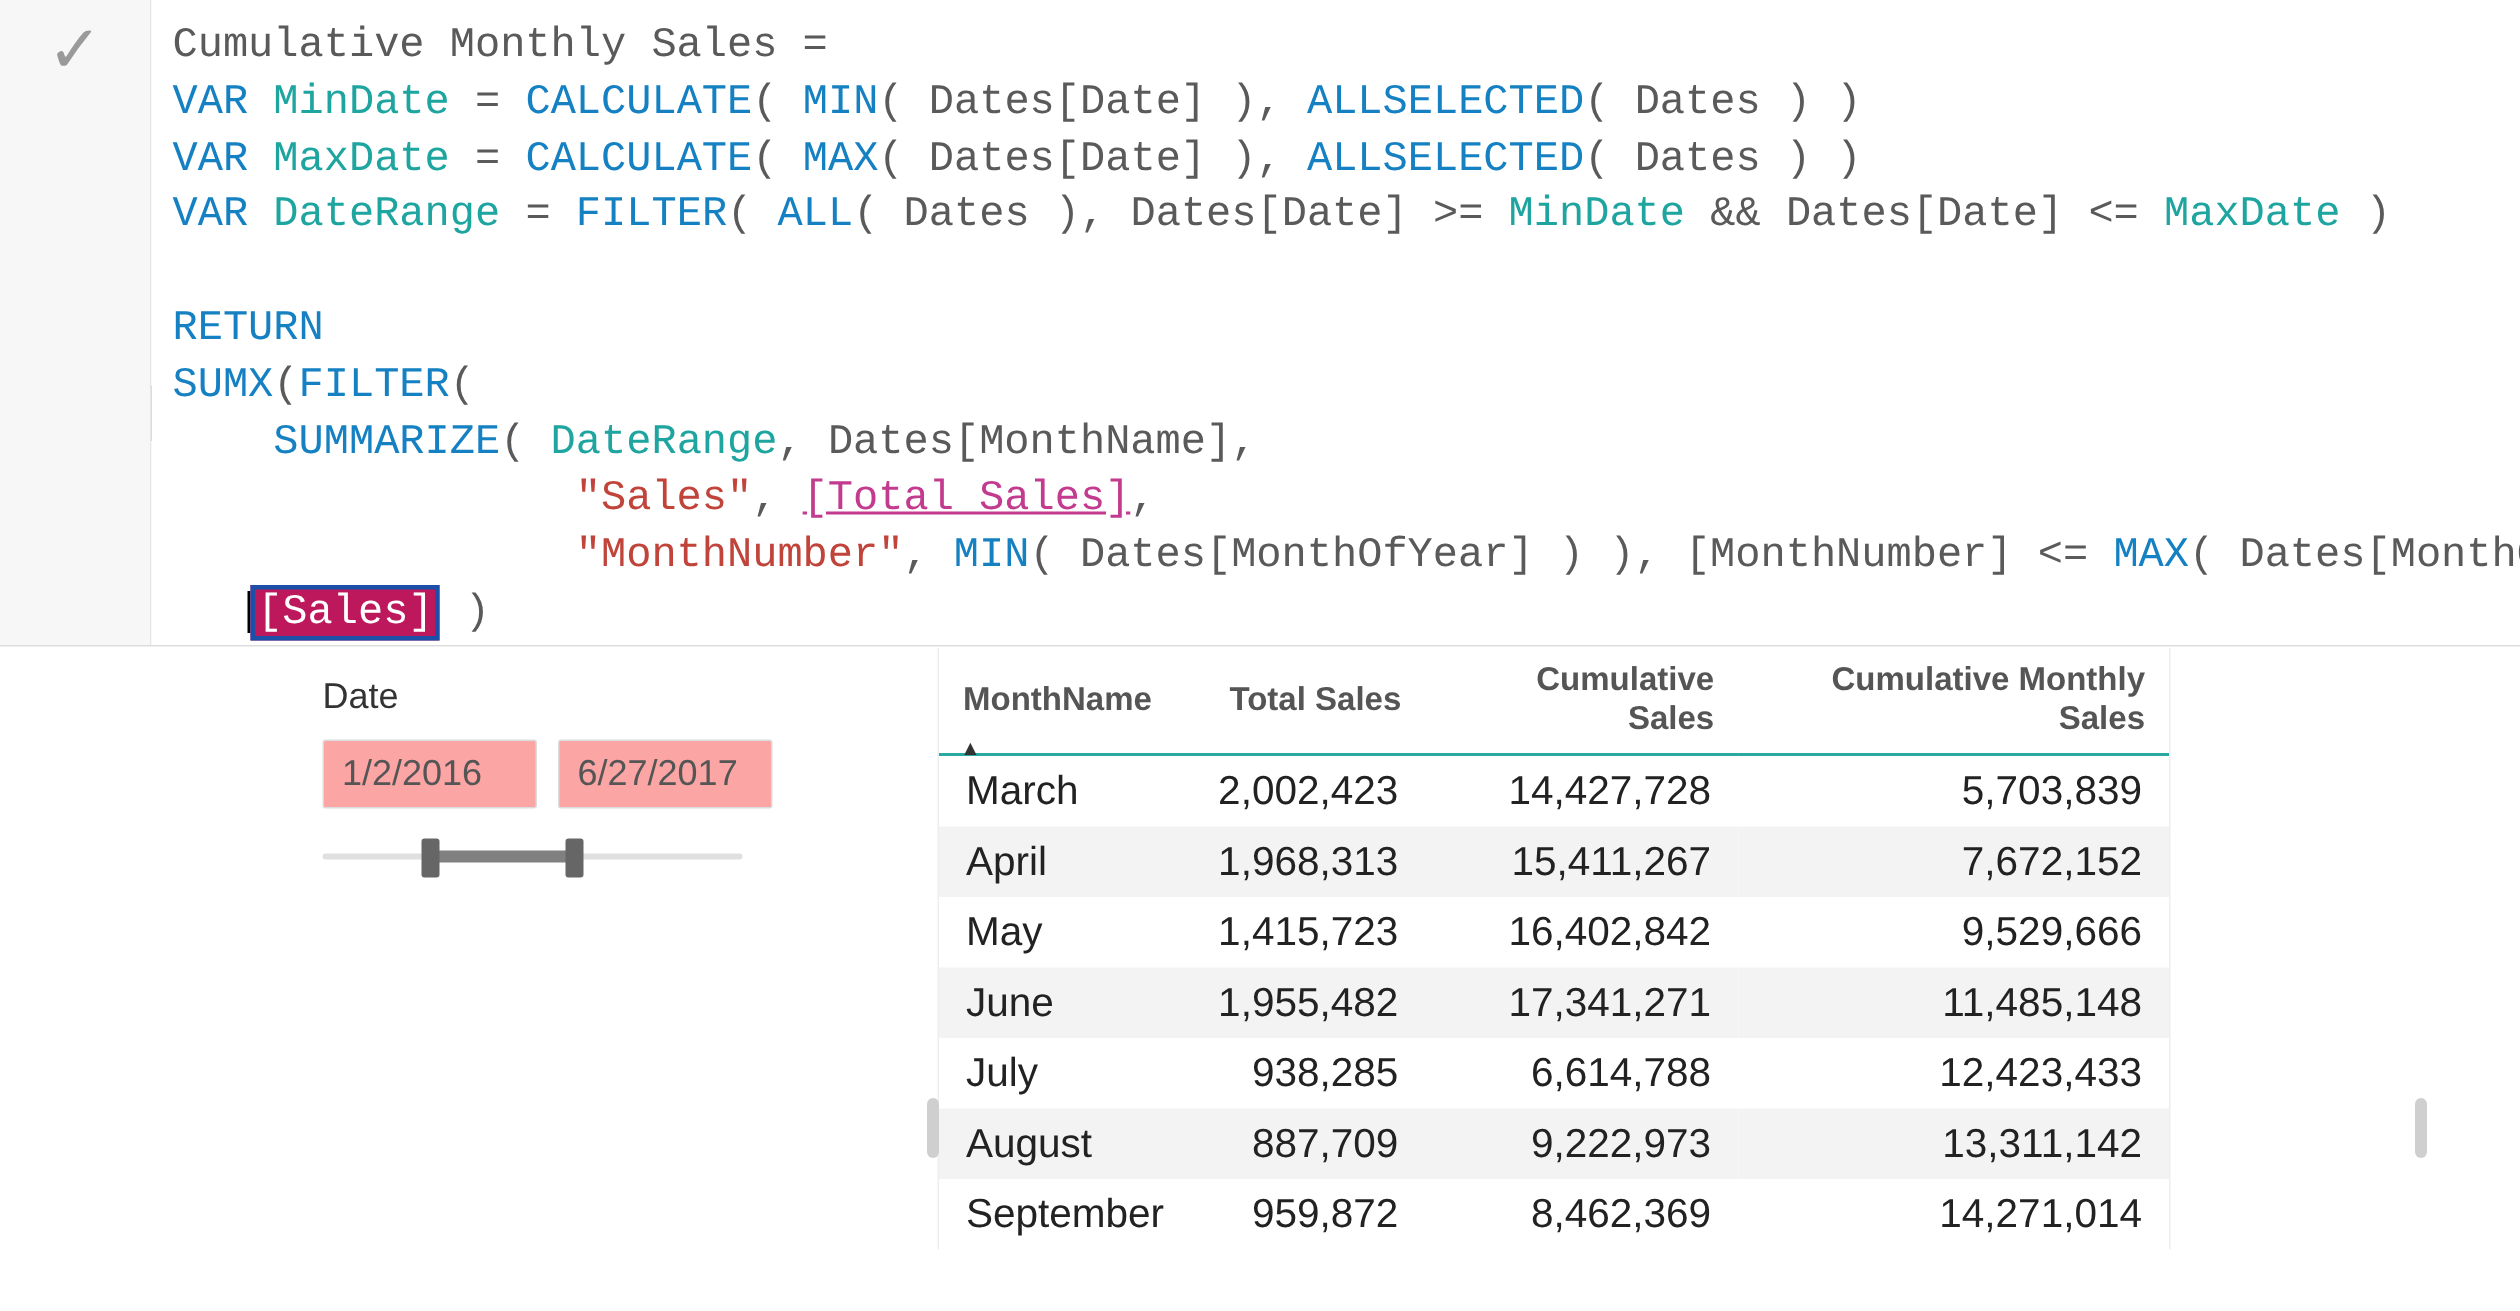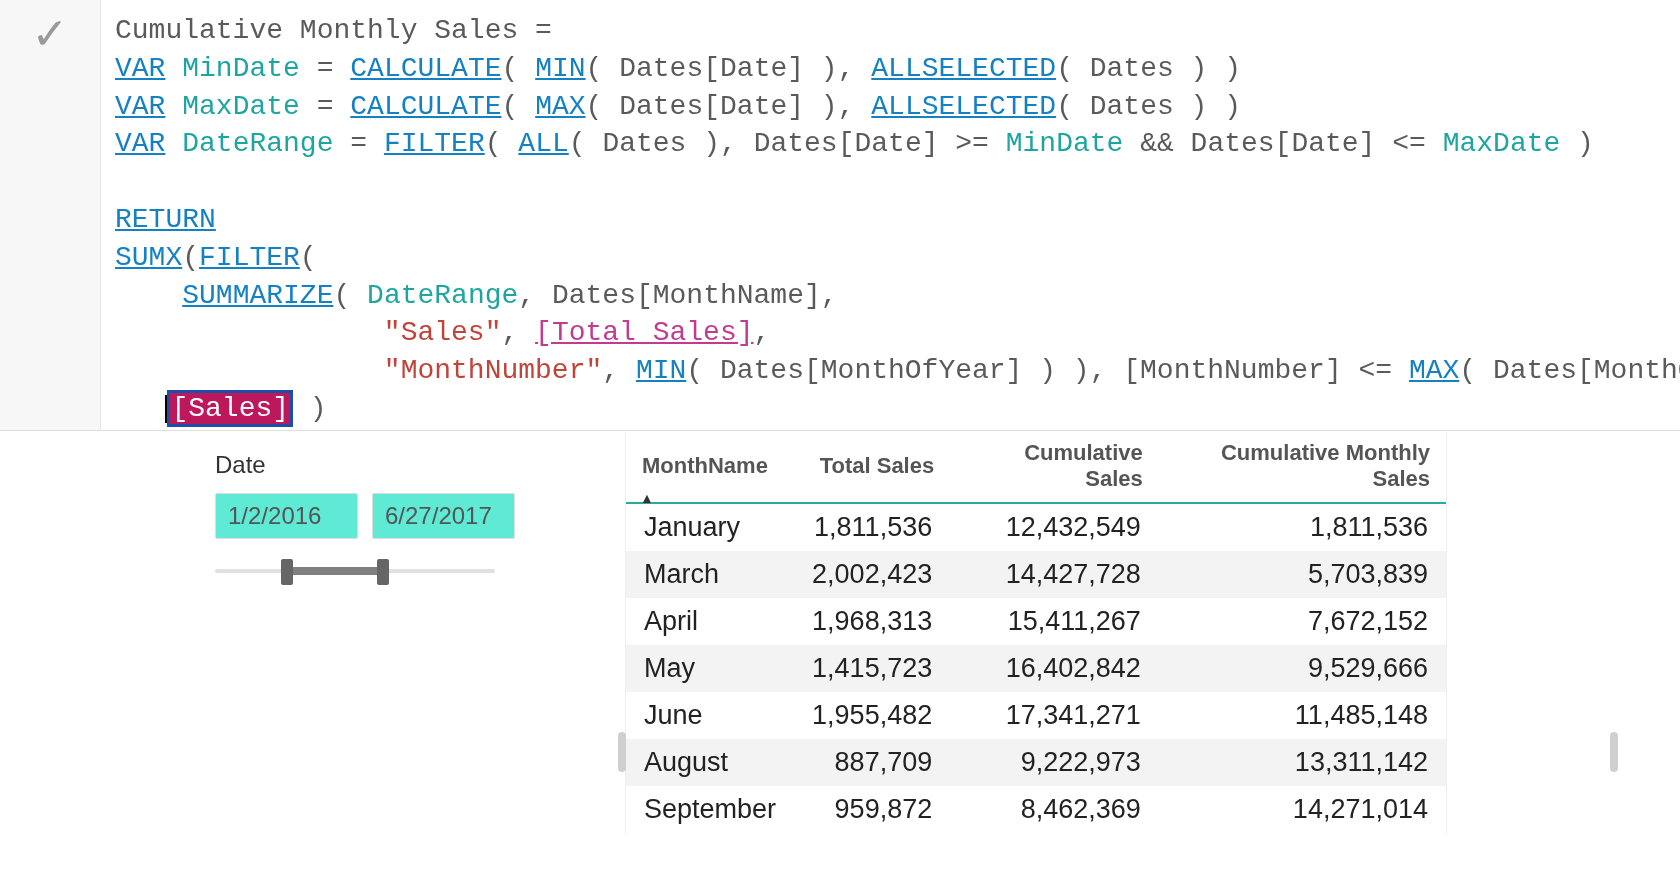--- a/index.html
+++ b/index.html
@@ -1,32 +1,32 @@
 <!DOCTYPE html>
 <html><head>
 <meta charset="utf-8">
 <style>
   html,body{margin:0;padding:0;font-family:"Segoe UI",Arial,sans-serif;color:#222;background:#fff;}
   body{width:1680px;height:874px;overflow:hidden;position:relative;}
   .formula-bar{position:absolute;left:0;top:0;right:0;height:430px;display:flex;border-bottom:1px solid #ddd;}
   .commit-col{width:100px;background:#f7f7f7;border-right:1px solid #e6e6e6;display:flex;align-items:flex-start;justify-content:center;padding-top:12px;}
   .checkmark{color:#9a9a9a;font-size:44px;line-height:1;}
   .code-area{flex:1;background:#fff;padding:12px 14px;font-family:Consolas,"Courier New",monospace;font-size:28px;line-height:1.35;white-space:pre;color:#333;overflow:hidden;}
-  .k-blue{color:#1681c2;text-decoration:underline;}
+  .k-blue{color:#1681c2;}
   .k-teal{color:#1fa5a0;}
   .k-mag{color:#c23b8e;text-decoration:underline;}
   .k-str{color:#c1443b;}
   .k-grey{color:#5a5a5a;}
   .sel{background:#be185d;color:#fff;border:3px solid #1b4fa8;padding:0 1px;}
   .cursor{display:inline-block;width:0;border-left:2px solid #000;height:28px;vertical-align:middle;}
   .page-title{position:absolute;left:0;top:230px;font-size:70px;font-weight:700;color:#222;white-space:nowrap;z-index:0;}
   .slicer{position:absolute;left:215px;top:451px;width:300px;}
   .slicer-label{font-size:24px;color:#333;margin-bottom:14px;}
   .slicer-inputs{display:flex;gap:14px;}
-  .date-input{border:1px solid #dcdcdc;border-radius:2px;padding:8px 12px;font-size:24px;color:#555;width:128px;background:#5eead4;}
+  .date-input{border:1px solid #dcdcdc;border-radius:2px;padding:8px 12px;font-size:24px;color:#555;width:128px;background:#fca5a5;}
   .slider{position:relative;height:20px;margin-top:22px;width:280px;}
   .track{position:absolute;left:0;right:0;top:8px;height:4px;background:#e0e0e0;border-radius:2px;}
   .range{position:absolute;top:6px;height:8px;background:#808080;border-radius:4px;left:70px;right:110px;}
   .thumb{position:absolute;top:-2px;width:12px;height:26px;background:#666;border-radius:2px;}
   .thumb.t1{left:66px;}
   .thumb.t2{right:106px;}
   .table-visual{position:absolute;left:625px;top:432px;width:820px;border-left:1px solid #eee;border-right:1px solid #eee;}
   .tbl{width:100%;border-collapse:collapse;font-size:26px;}
   .tbl th{font-weight:700;color:#555;text-align:right;padding:8px 16px 10px 16px;border-bottom:2px solid #2aa8a2;font-size:22px;}
   .tbl th:first-child{text-align:left;position:relative;}
@@ -81,26 +81,20 @@
     <thead>
       <tr>
         <th>MonthName<span class="sort-ind">▲</span></th>
         <th>Total Sales</th>
         <th>Cumulative Sales</th>
         <th>Cumulative Monthly Sales</th>
       </tr>
     </thead>
     <tbody id="tbody">
         <tr>
-          <td>January</td>
-          <td>1,811,536</td>
-          <td>12,432,549</td>
-          <td>1,811,536</td>
-        </tr>
-        <tr>
           <td>March</td>
           <td>2,002,423</td>
           <td>14,427,728</td>
           <td>5,703,839</td>
         </tr>
         <tr>
           <td>April</td>
           <td>1,968,313</td>
           <td>15,411,267</td>
           <td>7,672,152</td>
@@ -111,20 +105,26 @@
           <td>16,402,842</td>
           <td>9,529,666</td>
         </tr>
         <tr>
           <td>June</td>
           <td>1,955,482</td>
           <td>17,341,271</td>
           <td>11,485,148</td>
         </tr>
         <tr>
+          <td>July</td>
+          <td>938,285</td>
+          <td>6,614,788</td>
+          <td>12,423,433</td>
+        </tr>
+        <tr>
           <td>August</td>
           <td>887,709</td>
           <td>9,222,973</td>
           <td>13,311,142</td>
         </tr>
         <tr>
           <td>September</td>
           <td>959,872</td>
           <td>8,462,369</td>
           <td>14,271,014</td>

